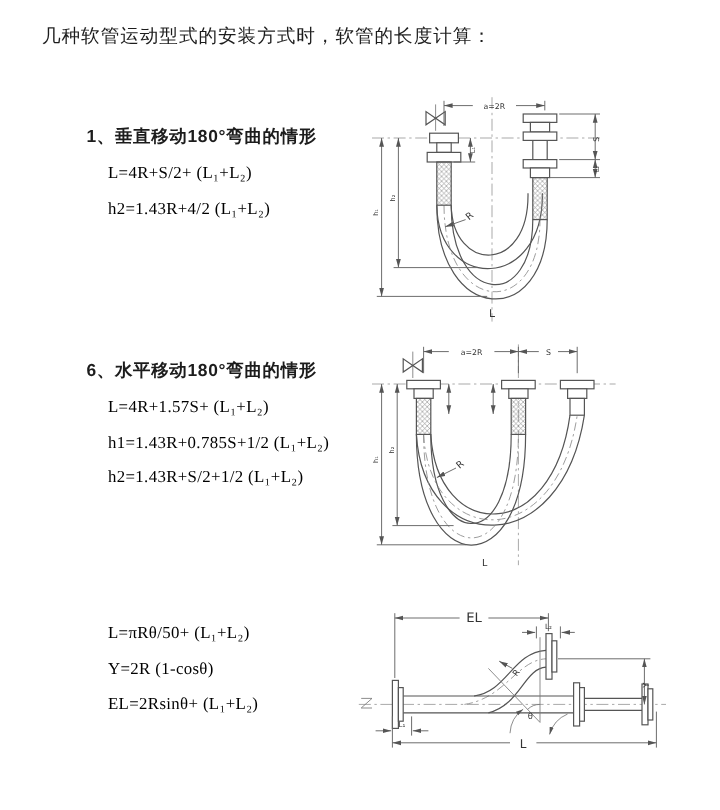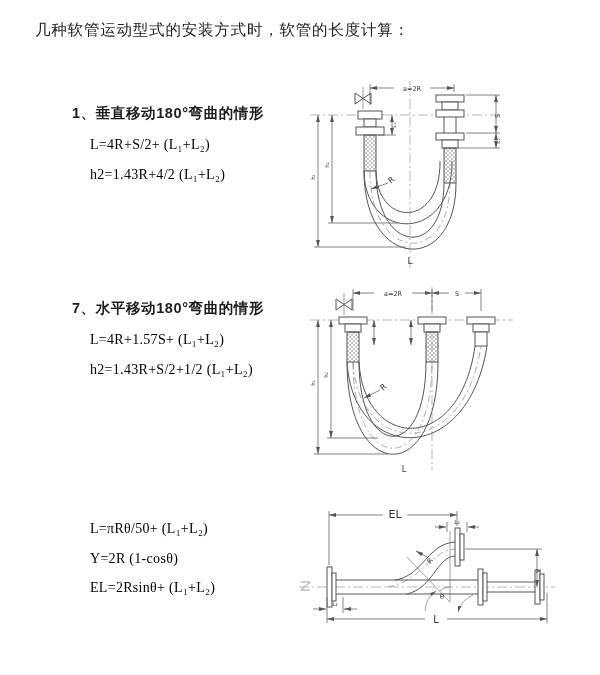--- a/index.html
+++ b/index.html
@@ -27,22 +27,23 @@
 
   <div class="doc-title">几种软管运动型式的安装方式时，软管的长度计算：</div>
 
   <div class="section" style="top:104px;">
     <div class="heading">1、垂直移动180°弯曲的情形</div>
     <div class="formula">L=4R+S/2+ (L₁+L₂)</div>
     <div class="formula">h2=1.43R+4/2 (L₁+L₂)</div>
   </div>
 
   <div class="section" style="top:299px;">
-    <div class="heading">7、水平移动180°弯曲的情形</div>
+    <div class="heading">6、水平移动180°弯曲的情形</div>
     <div class="formula">L=4R+1.57S+ (L₁+L₂)</div>
+    <div class="formula">h1=1.43R+0.785S+1/2 (L₁+L₂)</div>
     <div class="formula">h2=1.43R+S/2+1/2 (L₁+L₂)</div>
   </div>
 
   <div class="section" style="top:514px;">
     <div class="formula">L=πRθ/50+ (L₁+L₂)</div>
     <div class="formula">Y=2R (1-cosθ)</div>
     <div class="formula">EL=2Rsinθ+ (L₁+L₂)</div>
   </div>
 
   <svg style="left:308px;top:75px;" width="285" height="197" viewBox="0 0 285 197">

